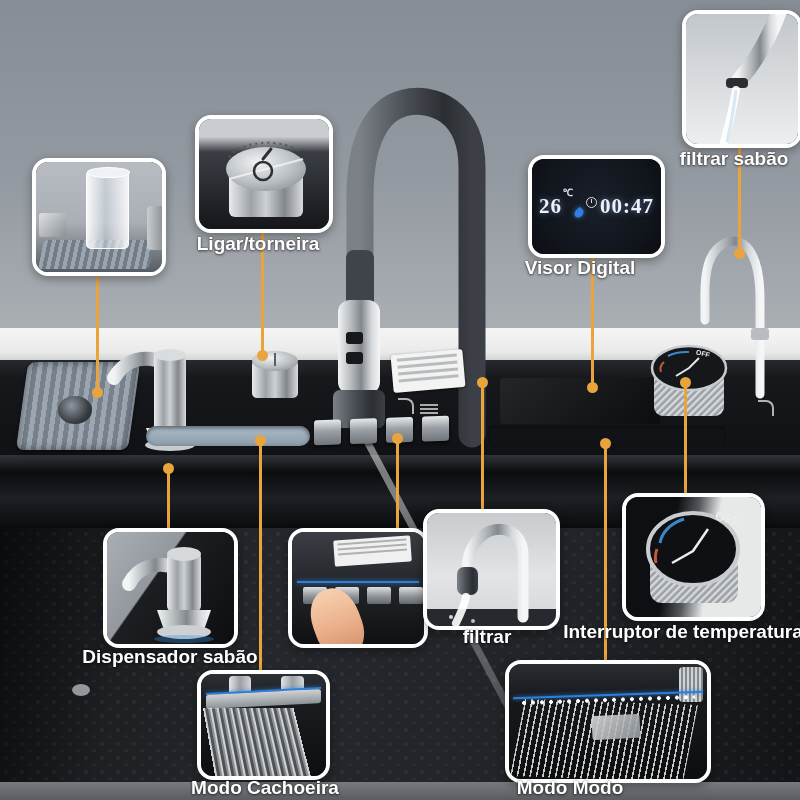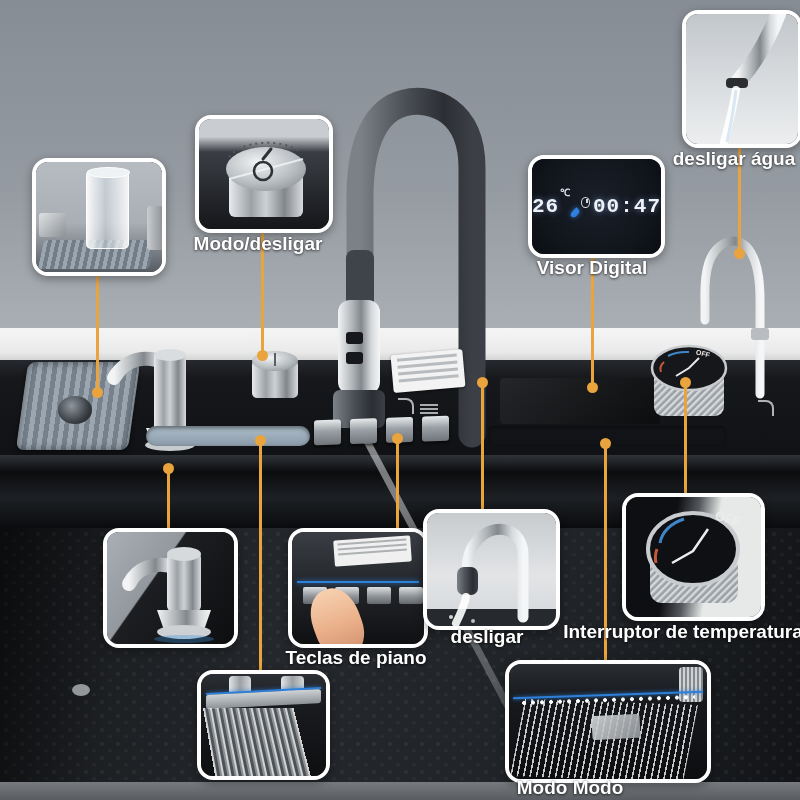--- a/index.html
+++ b/index.html
@@ -83,21 +83,21 @@
         background:linear-gradient(135deg,#dfe2e4,#8c9196);}
   .sc-lav .pumpedge{position:absolute;right:-4%;top:40%;width:16%;height:40%;border-radius:4px;
         background:linear-gradient(90deg,#c9cdd0,#7e8387);}
   
   .sc-lig{background:linear-gradient(180deg,#c9ccd0 0%,#c9ccd0 16%,#3a3e44 30%,#15161a 100%);}
   
   .sc-fil{background:linear-gradient(180deg,#c2c7cb 0%,#dadde0 55%,#eceeef 100%);}
   
   .sc-vis{background:radial-gradient(circle at 50% 45%,#1b2029 0%,#10141b 70%,#0b0e13 100%);
         display:flex;align-items:center;justify-content:center;}
-  .seg{font-family:Liberation Mono, monospace;font-weight:bold;font-size:21px;color:#eef2f7;
+  .seg{font-family:Liberation Serif, serif;font-weight:bold;font-size:21px;color:#eef2f7;
         letter-spacing:1px;text-shadow:0 0 6px rgba(150,185,255,.55);}
   .unit{font-family:"DejaVu Sans Mono",monospace;font-weight:bold;font-size:10px;color:#dfe6ee;
         align-self:flex-start;margin:26px 2px 0 1px;}
   .dropi{width:8px;height:10px;background:#2f7fe0;border-radius:0 50% 50% 50%;
         transform:rotate(45deg);margin:12px 3px 0 0;box-shadow:0 0 5px rgba(60,130,230,.8);}
   .clocki{width:9px;height:9px;border:1.5px solid #d7dde4;border-radius:50%;position:relative;
         margin:0 3px 8px 0;}
   .clocki:before{content:"";position:absolute;left:4px;top:1px;width:1.5px;height:4px;background:#d7dde4;}
   
   .sc-tec{background:linear-gradient(180deg,#3a3d43 0%,#24272b 45%,#0f1012 100%);}
@@ -385,21 +385,22 @@
   <div class="cobox" style="left:505px;top:660px;width:198px;height:115px">
     <div class="fill sc-chu">
       <div class="cyl"></div>
       <div class="blue"></div>
       <div class="dots"></div>
       <div class="rain"></div>
       <div class="plate"></div>
     </div>
   </div>
 
-  <div class="colabel" style="left:258px;top:233px">Modo/desligar</div>
-  <div class="colabel" style="left:734px;top:148px">desligar água</div>
-  <div class="colabel" style="left:592px;top:257px">Visor Digital</div>
-  <div class="colabel" style="left:356px;top:647px">Teclas de piano</div>
-  <div class="colabel" style="left:487px;top:626px">desligar</div>
+  <div class="colabel" style="left:258px;top:233px">Ligar/torneira</div>
+  <div class="colabel" style="left:734px;top:148px">filtrar sabão</div>
+  <div class="colabel" style="left:580px;top:257px">Visor Digital</div>
+  <div class="colabel" style="left:170px;top:646px">Dispensador sabão</div>
+  <div class="colabel" style="left:487px;top:626px">filtrar</div>
   <div class="colabel" style="left:683px;top:621px">Interruptor de temperatura</div>
+  <div class="colabel" style="left:265px;top:777px">Modo Cachoeira</div>
   <div class="colabel" style="left:570px;top:777px">Modo Modo</div>
 
 </div>
 
 </body></html>

